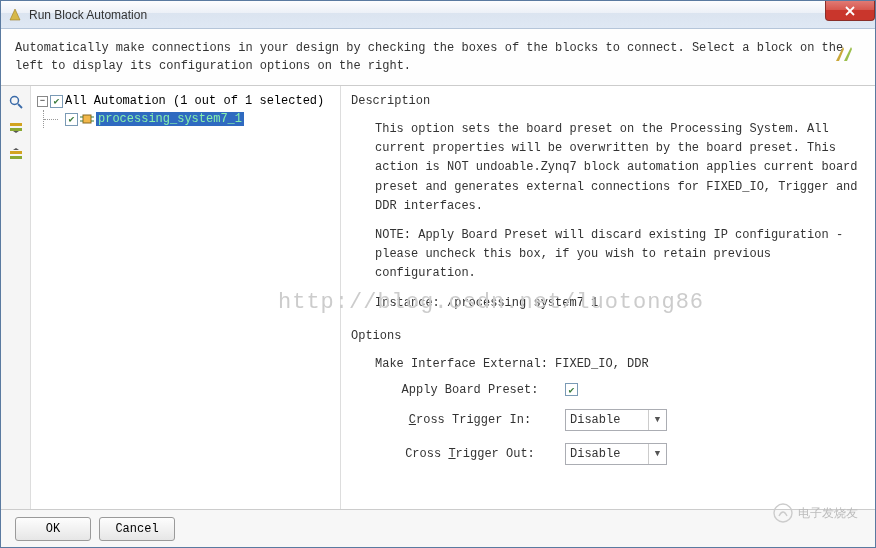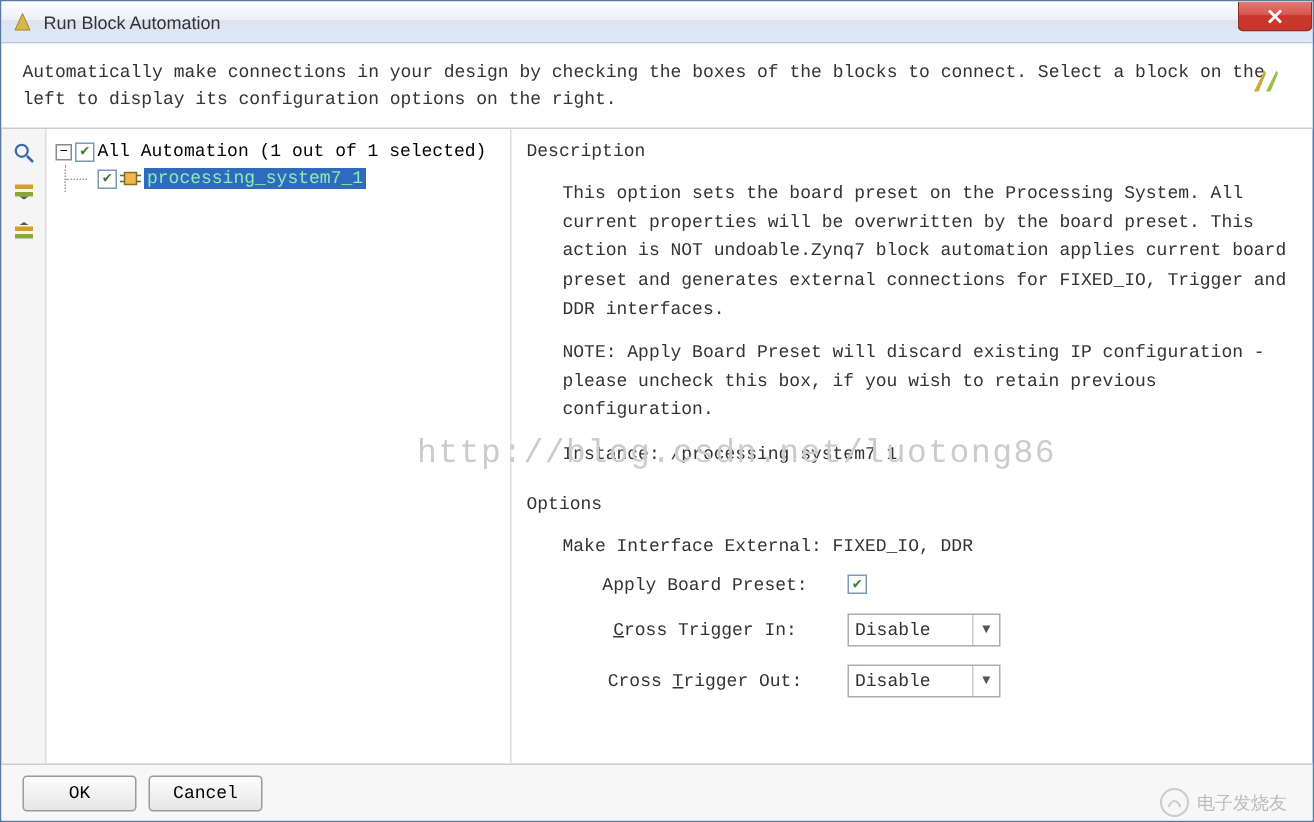--- a/index.html
+++ b/index.html
@@ -229,21 +229,21 @@
       top: 290px;
       font-family: "Courier New", monospace;
       font-size: 22px;
       color: #ccc;
       letter-spacing: 1px;
       pointer-events: none;
     }
     .wm2 {
       position: absolute;
       right: 18px;
-      bottom: 2px;
+      bottom: 24px;
       color: #bbb;
       font-size: 12px;
       display: flex;
       align-items: center;
       gap: 4px;
       pointer-events: none;
     }
   </style>
 </head>
 <body>

